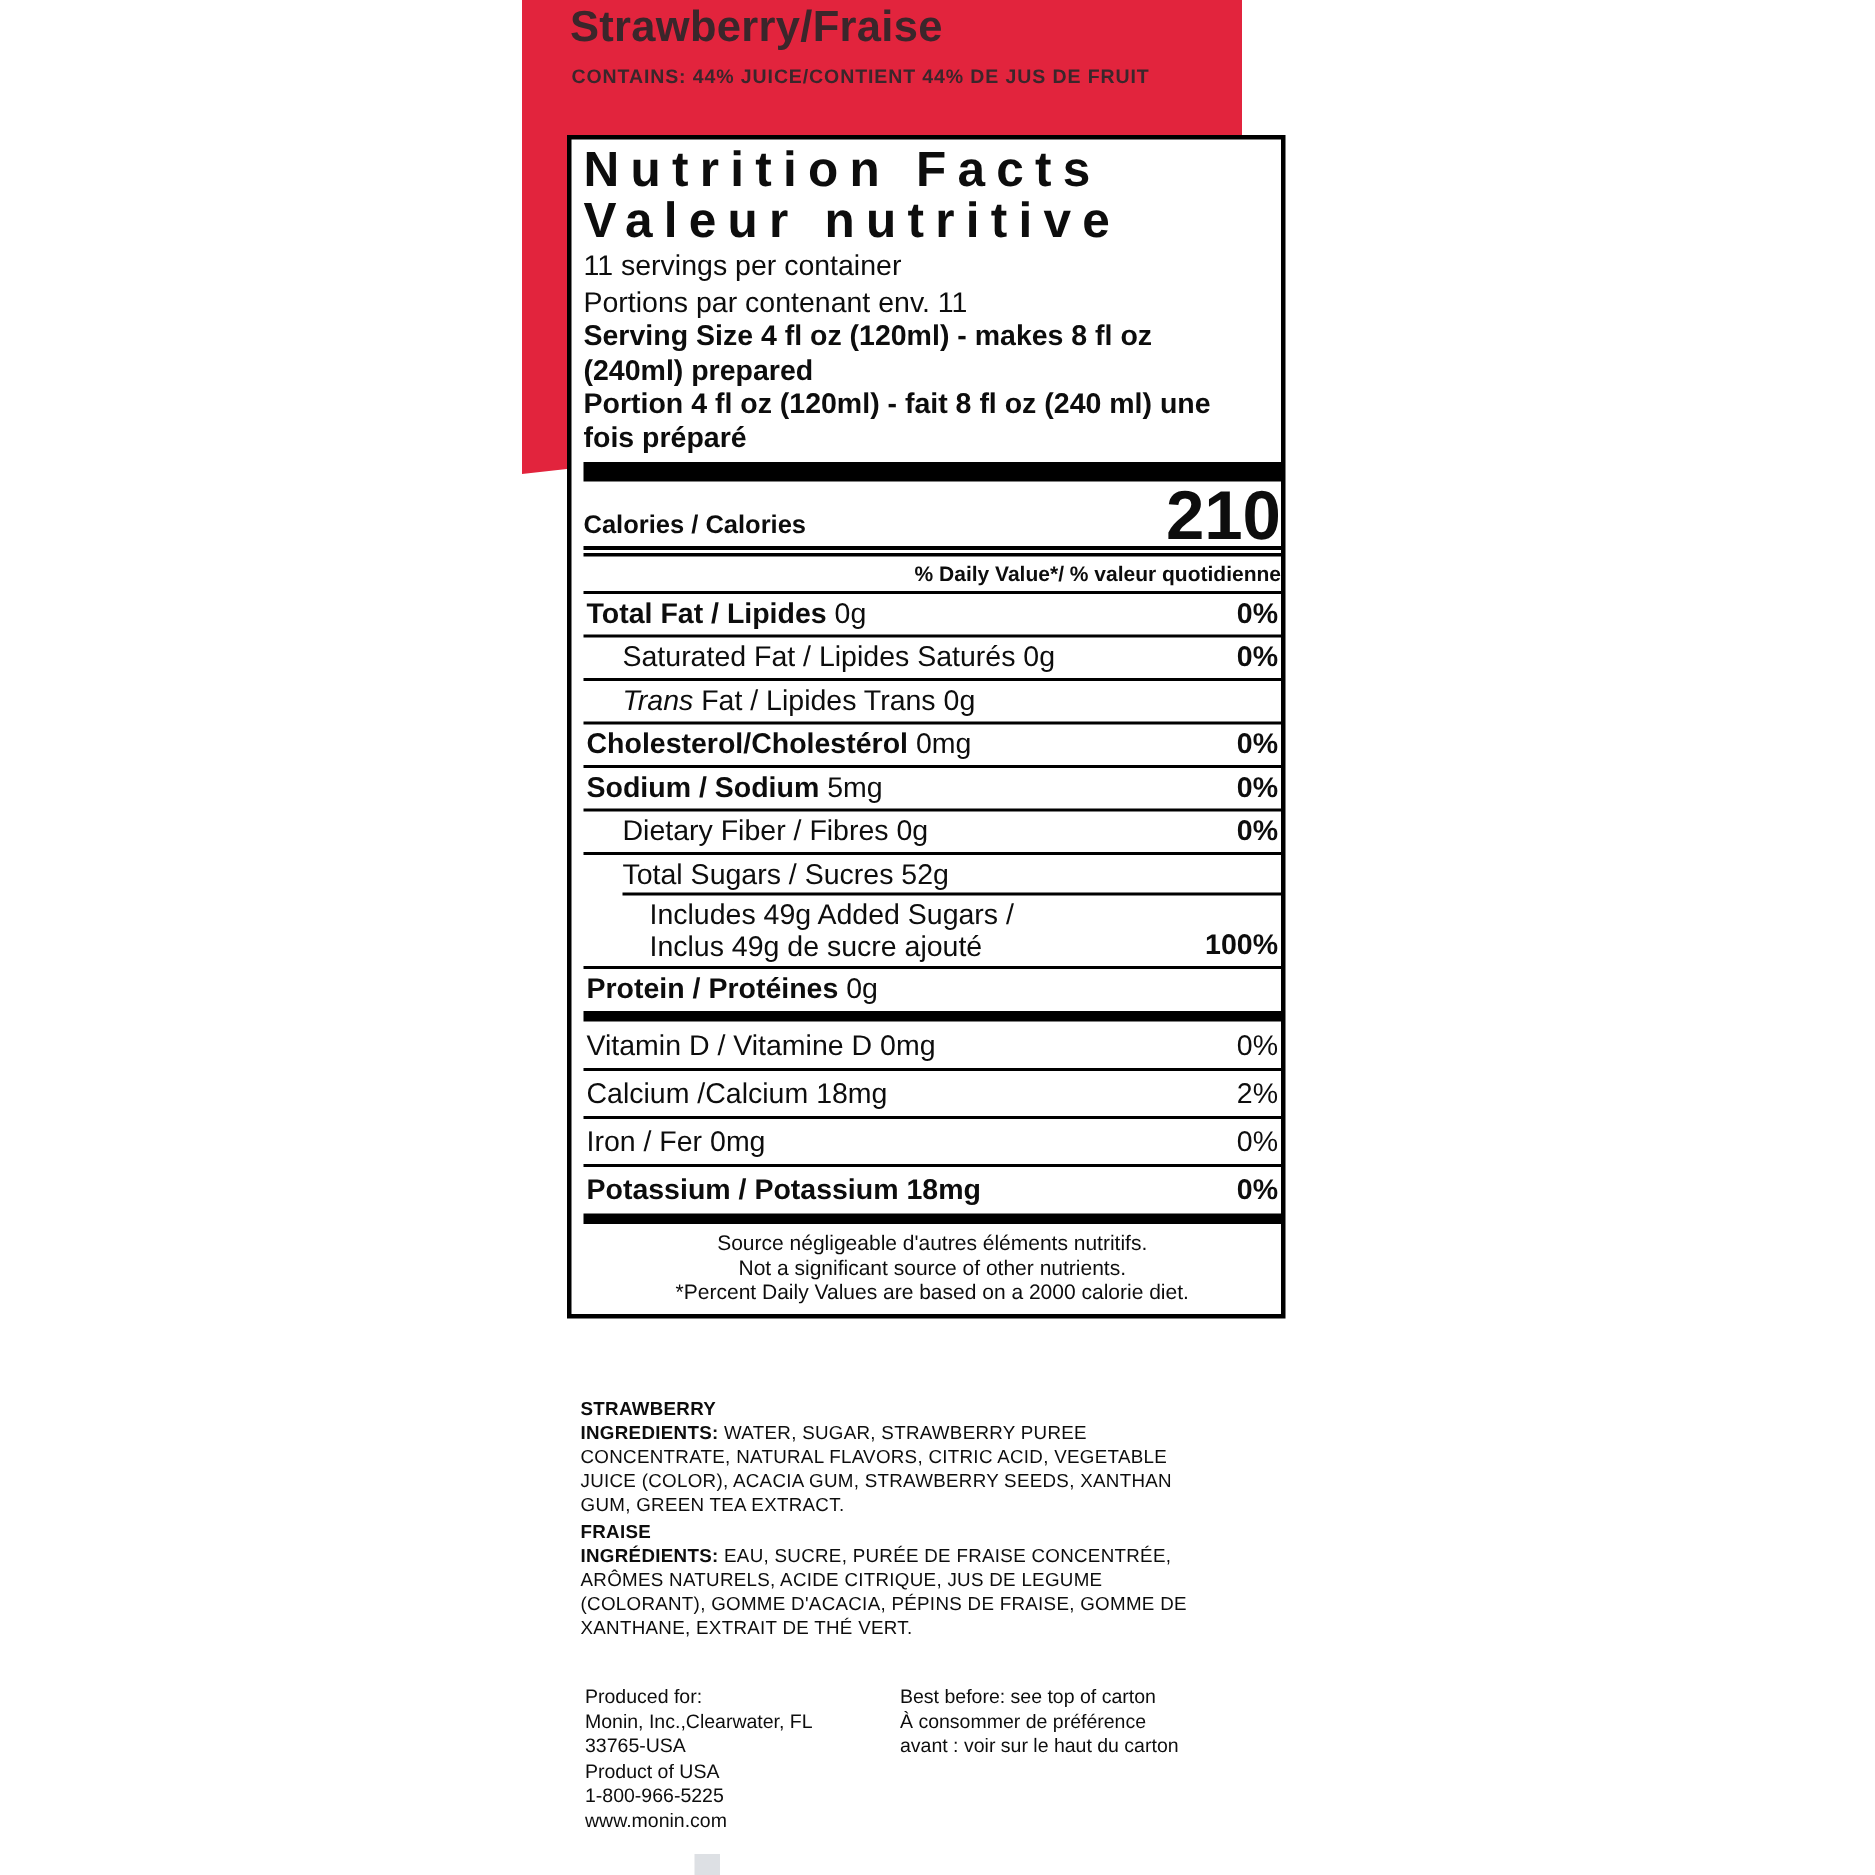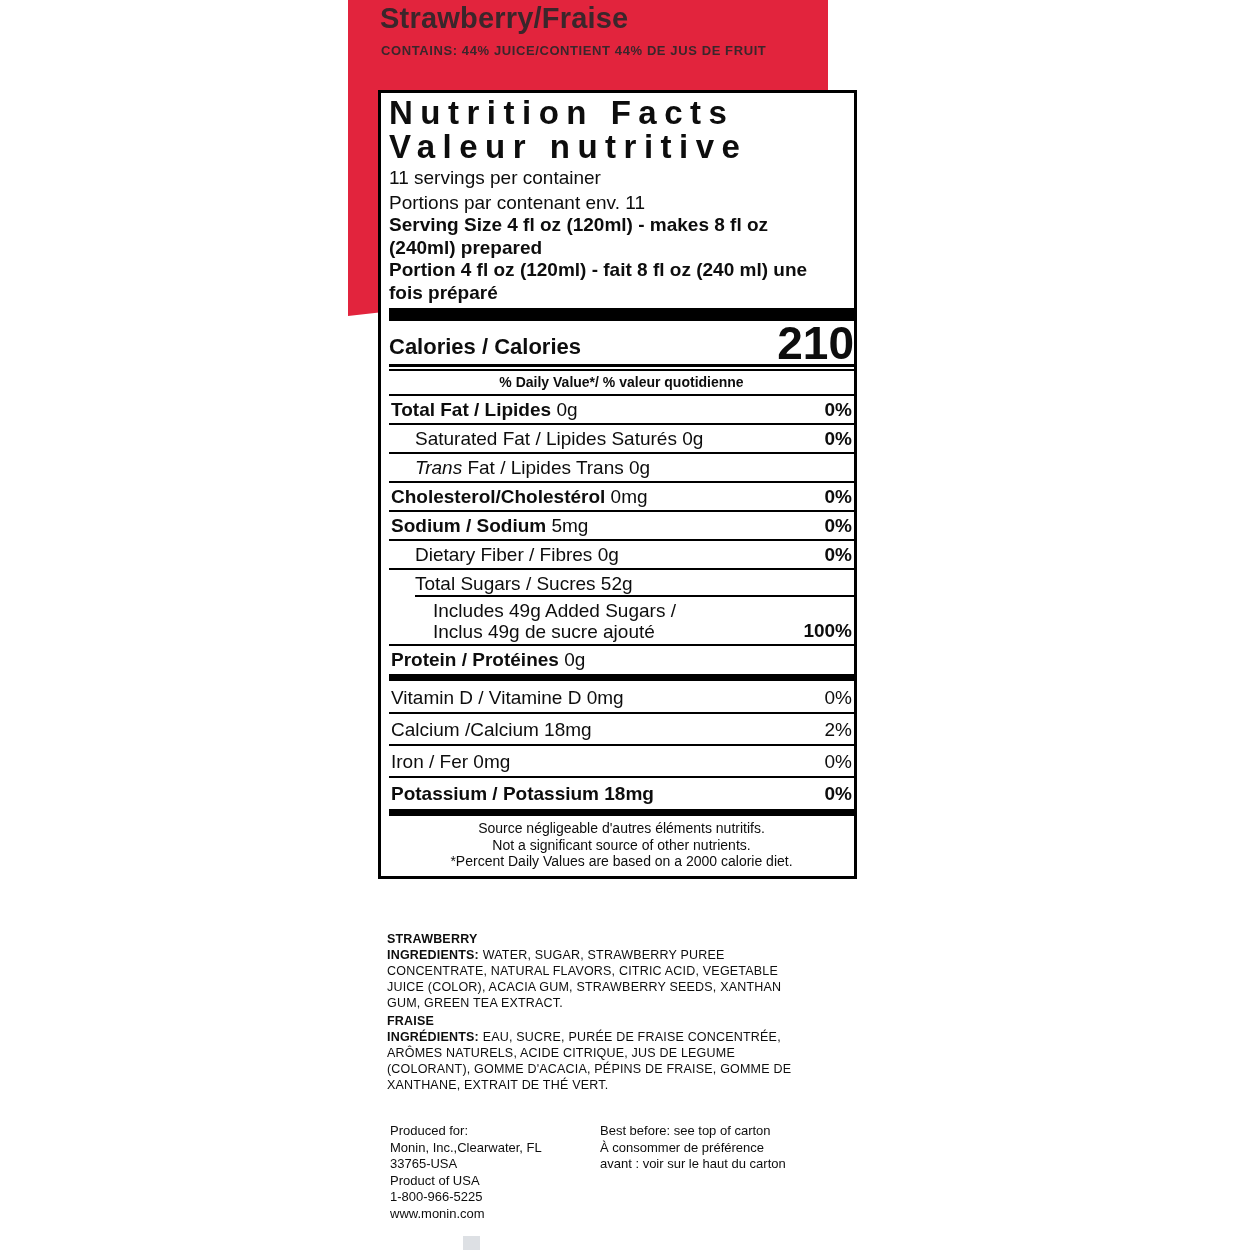--- a/index.html
+++ b/index.html
@@ -27,25 +27,25 @@
     position:absolute;left:378px;top:90px;width:479px;box-sizing:border-box;
     background:#fff;border:3px solid #000;padding:3px 0 5px 8px;
   }
   .ptitle{font-size:33px;font-weight:bold;line-height:34px;letter-spacing:7.5px;white-space:nowrap;}
   .servings{font-size:19px;line-height:22px;margin-top:3px;}
   .ssize{font-size:19px;font-weight:bold;line-height:22.5px;white-space:pre-line;}
   .thickbar{height:13px;background:#000;margin:4px 0 3px 0;}
   .thinbar{height:7px;background:#000;margin:1px 0;}
   .aps{font-size:15px;font-weight:bold;line-height:19px;padding-top:1px;}
   .calrow{display:flex;justify-content:space-between;align-items:flex-end;height:38px;}
-  .callabel{font-size:22px;font-weight:bold;padding-bottom:2px;}
+  .callabel{font-size:17px;font-weight:bold;padding-bottom:2px;}
   .calvalue{font-size:46px;font-weight:bold;line-height:38px;}
   .dblrule{height:7px;margin:2px 0 0 0;
     background:linear-gradient(#000 0 2.5px,#fff 2.5px 4.5px,#000 4.5px 7px);}
-  .dvhead{font-size:14px;font-weight:bold;text-align:center;padding:3px 0 4px 0;border-bottom:2px solid #000;}
+  .dvhead{font-size:14px;font-weight:bold;text-align:right;padding:3px 0 4px 0;border-bottom:2px solid #000;}
 
   .nrow{display:flex;justify-content:space-between;align-items:flex-end;
     font-size:19px;line-height:22px;padding:3px 0 2px 0;border-bottom:2px solid #000;position:relative;}
   .nrow.norule{border-bottom:none;}
   .nrow.rule-indent{border-bottom:none;}
   .nrow.rule-indent::after{content:"";position:absolute;left:26px;right:0;bottom:0;height:2px;background:#000;}
   .nrow .nlabel{padding-left:2px;}
   .nrow.ind1 .nlabel{padding-left:26px;}
   .nrow.ind2 .nlabel{padding-left:44px;line-height:21px;}
   .nrow.twoline{align-items:flex-end;}

